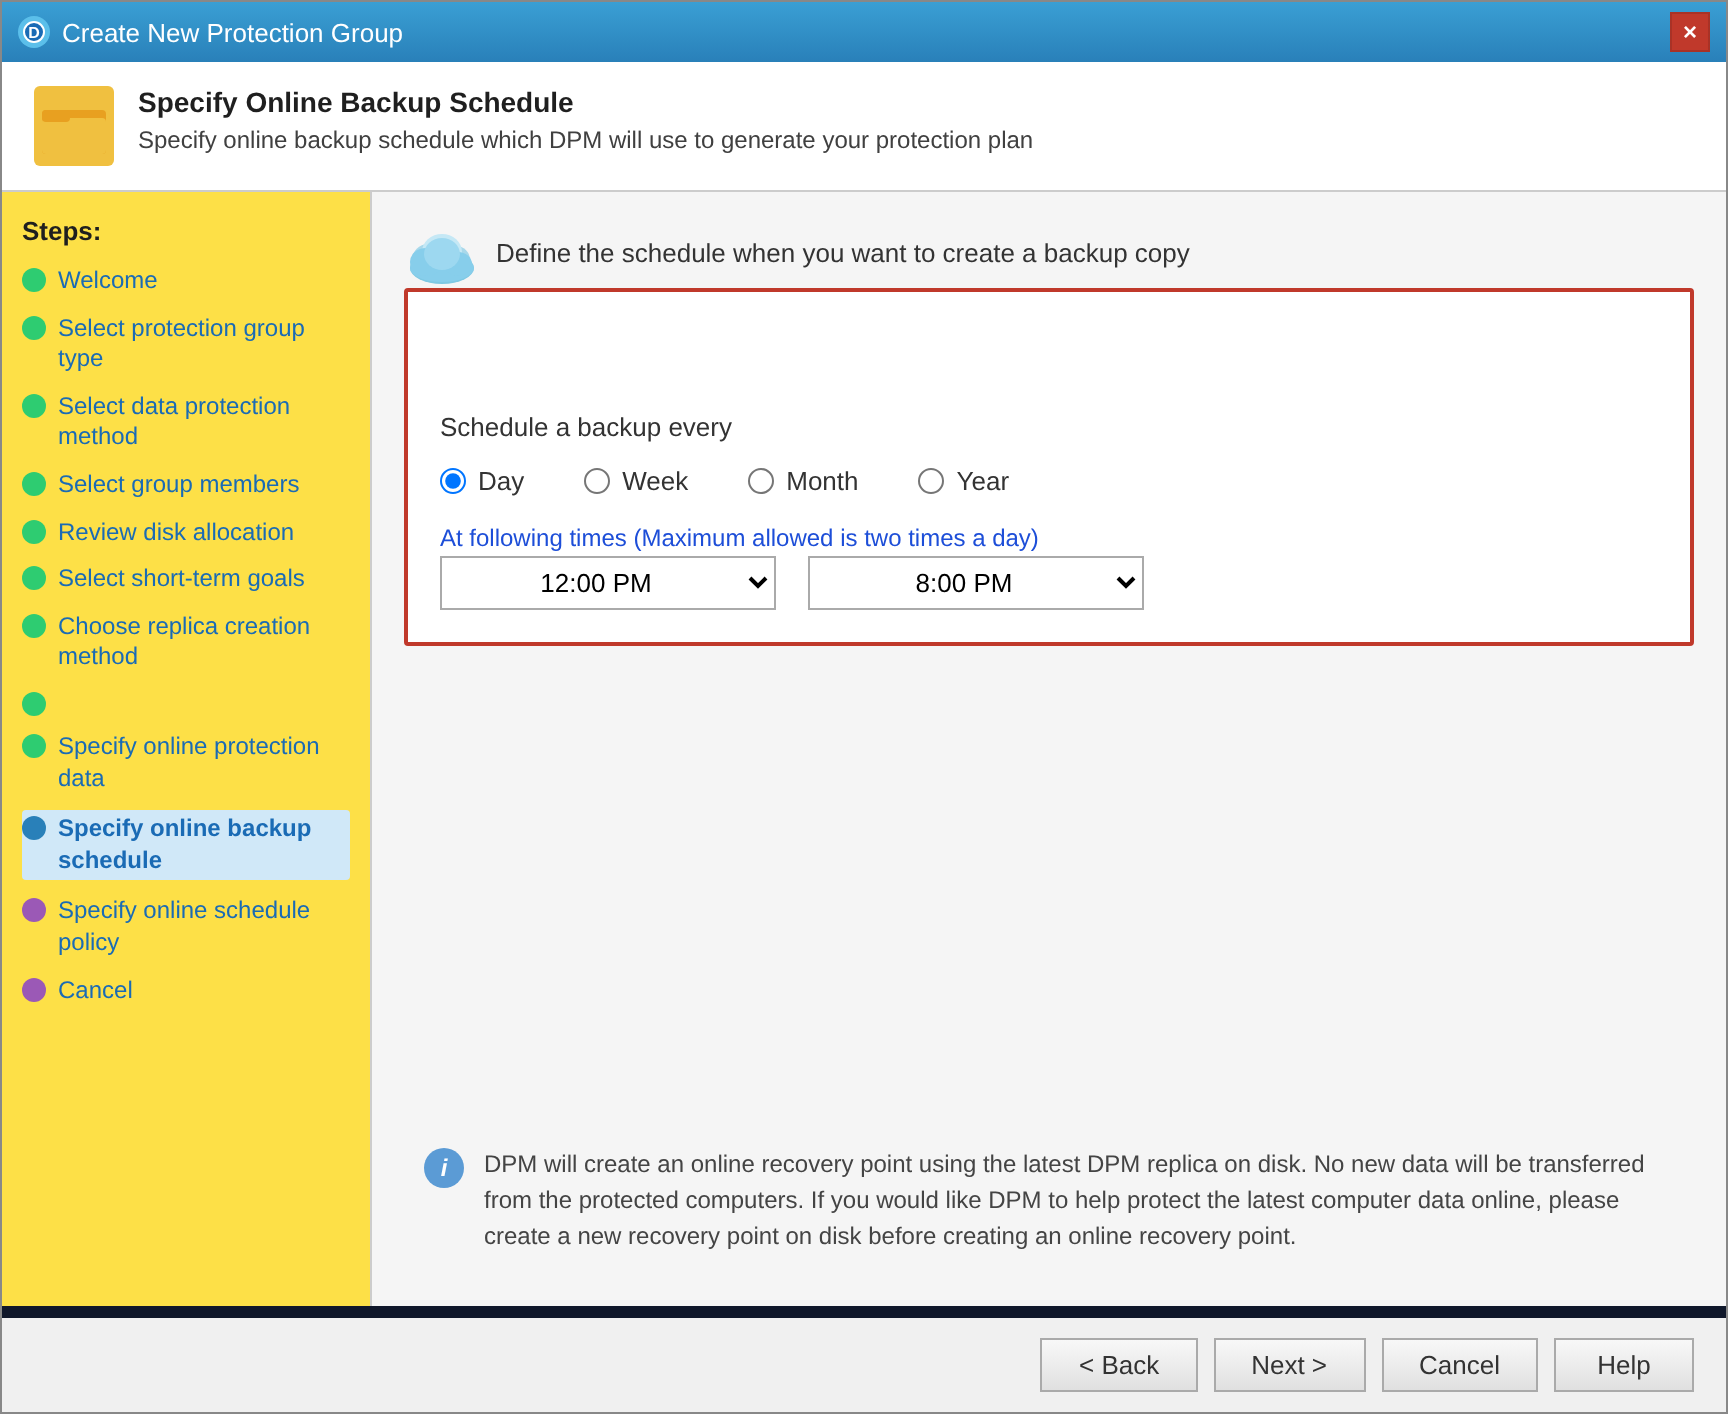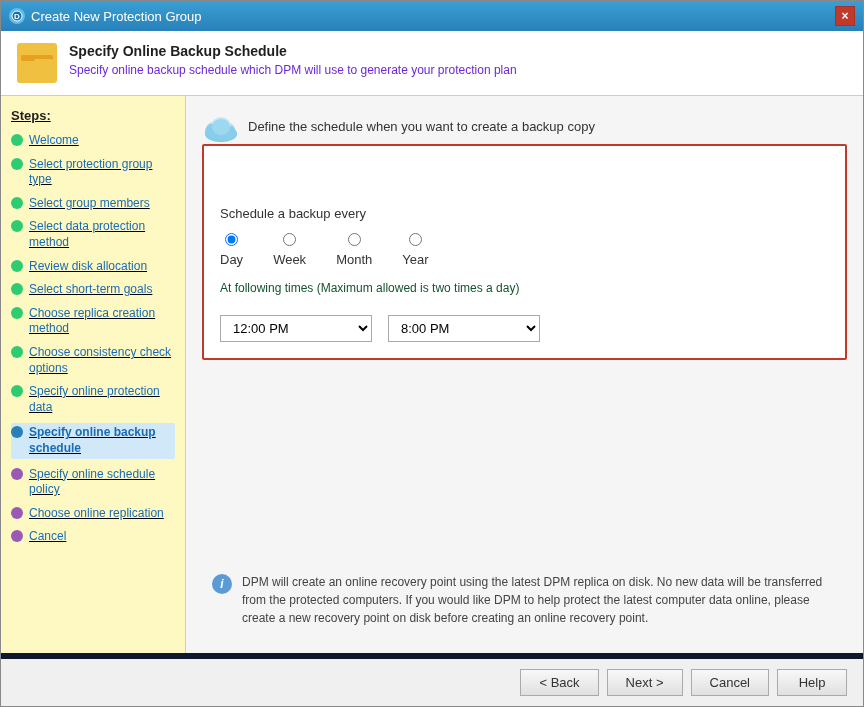--- a/index.html
+++ b/index.html
@@ -85,35 +85,34 @@
       flex-shrink: 0;
     }
     .header-text h2 {
       font-size: 14px;
       font-weight: bold;
       color: #1f1f1f;
       margin-bottom: 4px;
     }
     .header-text p {
       font-size: 12px;
-      color: #6d28d9;
+      color: #404040;
     }
     .main-content {
       display: flex;
       flex: 1;
       overflow: hidden;
     }
     .sidebar {
       width: 185px;
-      background: #fef9c3;
+      background: #fde047;
       padding: 12px 10px;
       border-right: 1px solid #ccc;
       flex-shrink: 0;
       overflow-y: auto;
-      text-decoration: underline;
     }
     .sidebar-title {
       font-weight: bold;
       margin-bottom: 10px;
       font-size: 13px;
       color: #1f1f1f;
     }
     .sidebar-item {
       display: flex;
       align-items: flex-start;
@@ -179,45 +178,45 @@
       display: flex;
       gap: 30px;
       margin-bottom: 14px;
       align-items: center;
     }
     .radio-item {
       display: flex;
       align-items: center;
       gap: 6px;
       cursor: pointer;
-      flex-direction: column;
     }
     .radio-item input[type="radio"] {
       cursor: pointer;
     }
     .radio-label {
       font-size: 13px;
       color: #333;
     }
     .times-label {
       font-size: 12px;
-      color: #14532d;
-      margin-bottom: 20px;
+      color: #1d4ed8;
+      margin-bottom: 2px;
     }
     .time-selects {
       display: flex;
       gap: 16px;
     }
     .time-select {
       padding: 4px 8px;
       font-size: 13px;
       border: 1px solid #aaa;
       background: white;
-      width: 152px;
-      cursor: pointer;
+      width: 168px;
+      cursor: pointer;
+      text-align: center;
     }
     .info-section {
       display: flex;
       align-items: flex-start;
       gap: 10px;
       background: #f5f5f5;
       padding: 10px;
     }
     .info-icon {
       width: 20px;
@@ -298,57 +297,52 @@
       <div class="sidebar-item">
         <div class="sidebar-dot dot-green"></div>
         <span class="sidebar-label">Welcome</span>
       </div>
       <div class="sidebar-item">
         <div class="sidebar-dot dot-green"></div>
         <span class="sidebar-label">Select protection group type</span>
       </div>
       <div class="sidebar-item">
         <div class="sidebar-dot dot-green"></div>
+        <span class="sidebar-label">Select data protection method</span>
+      </div>
+      <div class="sidebar-item">
+        <div class="sidebar-dot dot-green"></div>
         <span class="sidebar-label">Select group members</span>
       </div>
       <div class="sidebar-item">
         <div class="sidebar-dot dot-green"></div>
-        <span class="sidebar-label">Select data protection method</span>
-      </div>
-      <div class="sidebar-item">
-        <div class="sidebar-dot dot-green"></div>
         <span class="sidebar-label">Review disk allocation</span>
       </div>
       <div class="sidebar-item">
         <div class="sidebar-dot dot-green"></div>
         <span class="sidebar-label">Select short-term goals</span>
       </div>
       <div class="sidebar-item">
         <div class="sidebar-dot dot-green"></div>
         <span class="sidebar-label">Choose replica creation method</span>
       </div>
       <div class="sidebar-item">
         <div class="sidebar-dot dot-green"></div>
-        <span class="sidebar-label">Choose consistency check options</span>
       </div>
       <div class="sidebar-item">
         <div class="sidebar-dot dot-green"></div>
         <span class="sidebar-label">Specify online protection data</span>
       </div>
       <div class="sidebar-item" style="background:#d0e8f8; border-radius:2px; padding:2px 0;">
         <div class="sidebar-dot dot-blue"></div>
         <span class="sidebar-label active">Specify online backup schedule</span>
       </div>
       <div class="sidebar-item">
         <div class="sidebar-dot dot-purple"></div>
         <span class="sidebar-label">Specify online schedule policy</span>
-      </div>
-      <div class="sidebar-item">
-        <div class="sidebar-dot dot-purple"></div>
-        <span class="sidebar-label">Choose online replication</span>
       </div>
       <div class="sidebar-item">
         <div class="sidebar-dot dot-purple"></div>
         <span class="sidebar-label">Cancel</span>
       </div>
     </div>
 
     <div class="content-area">
 
       <div class="cloud-section">

